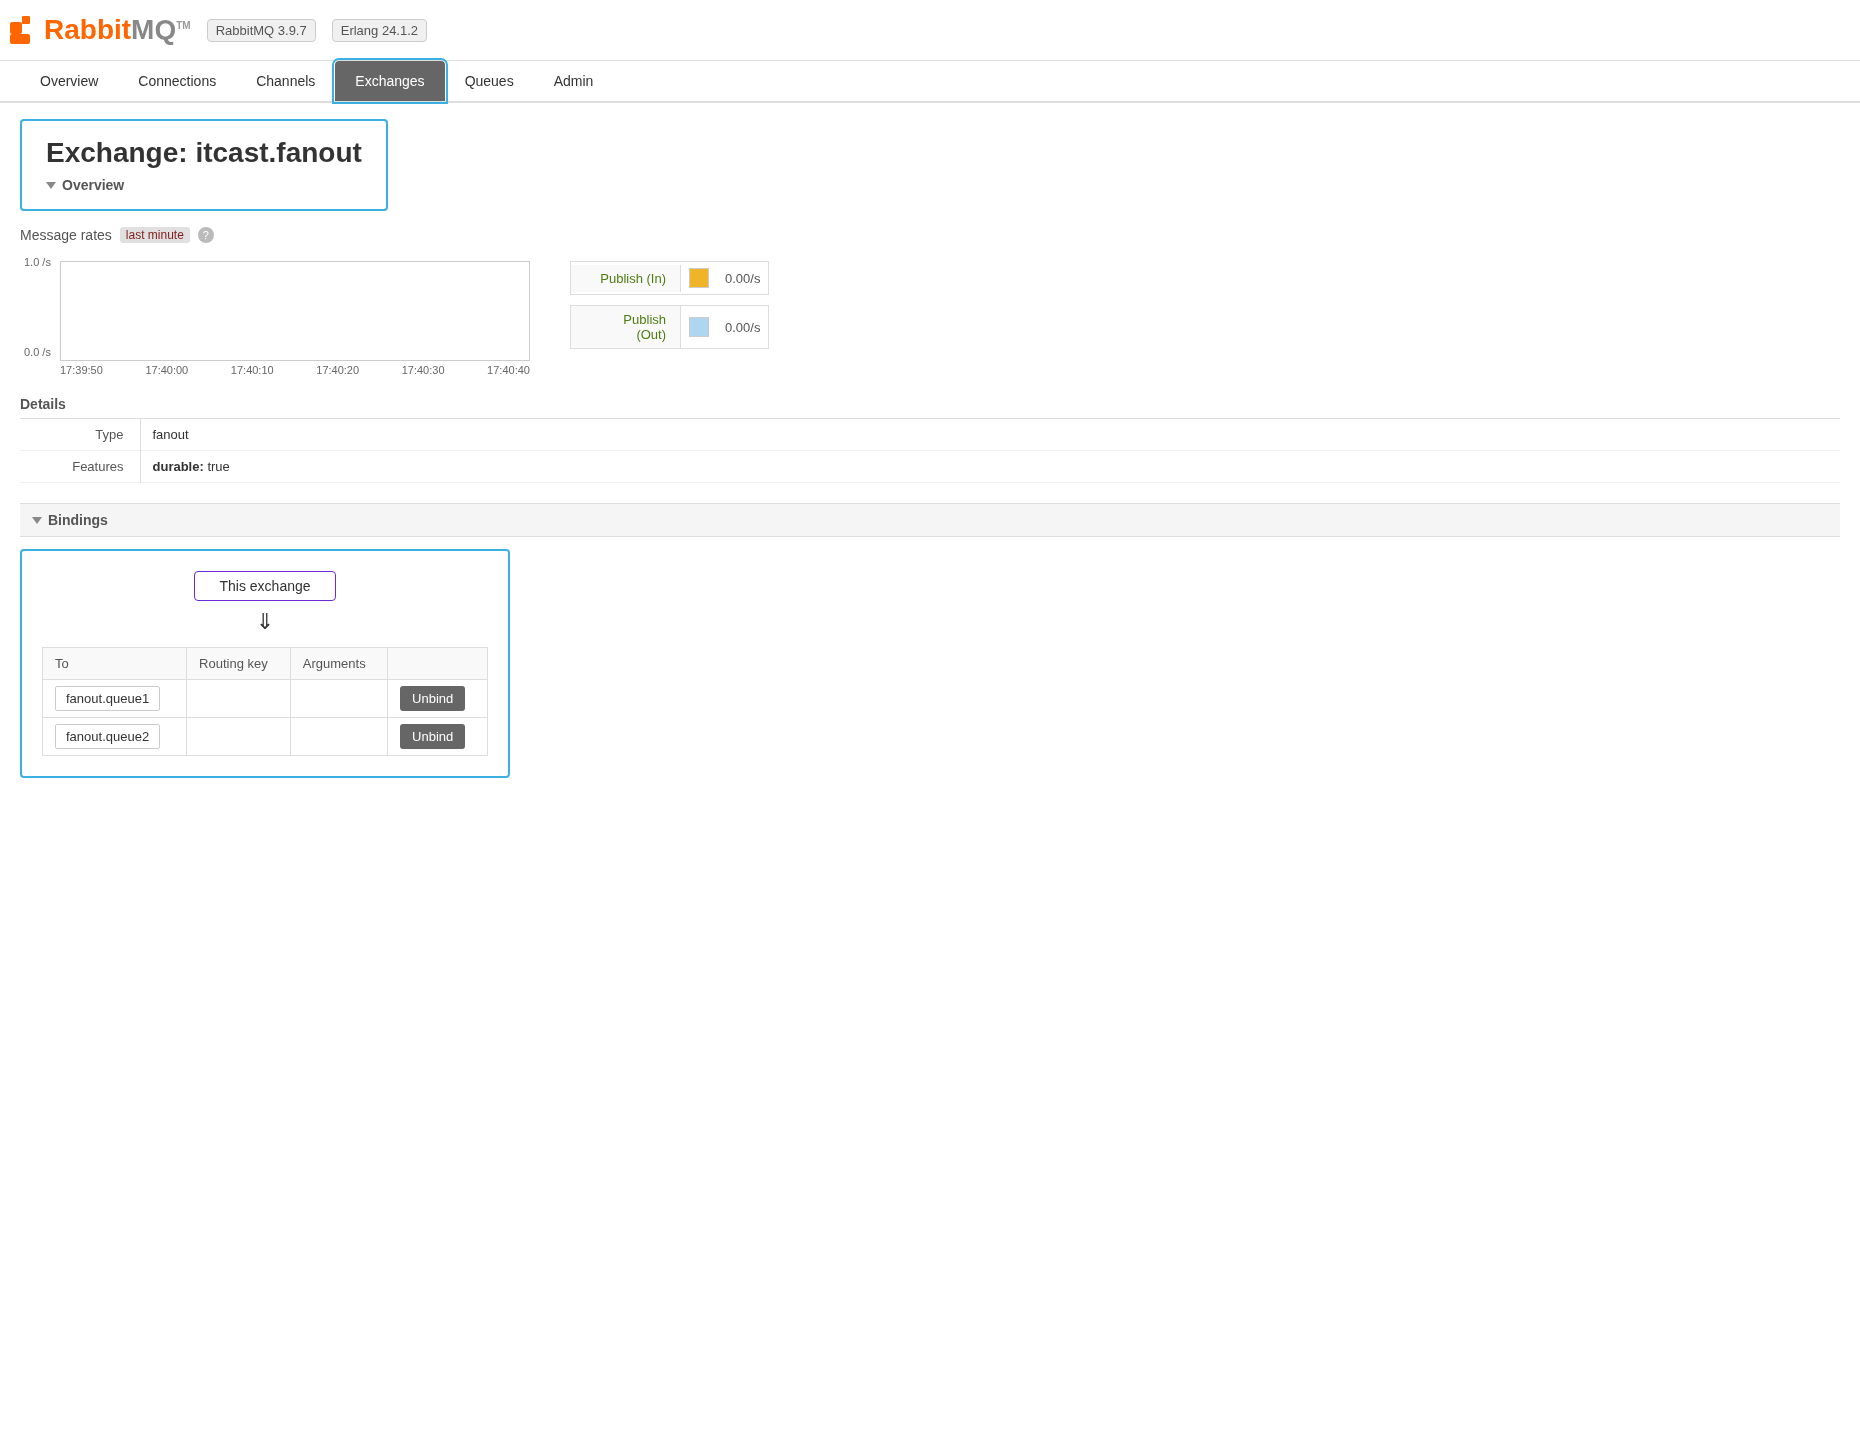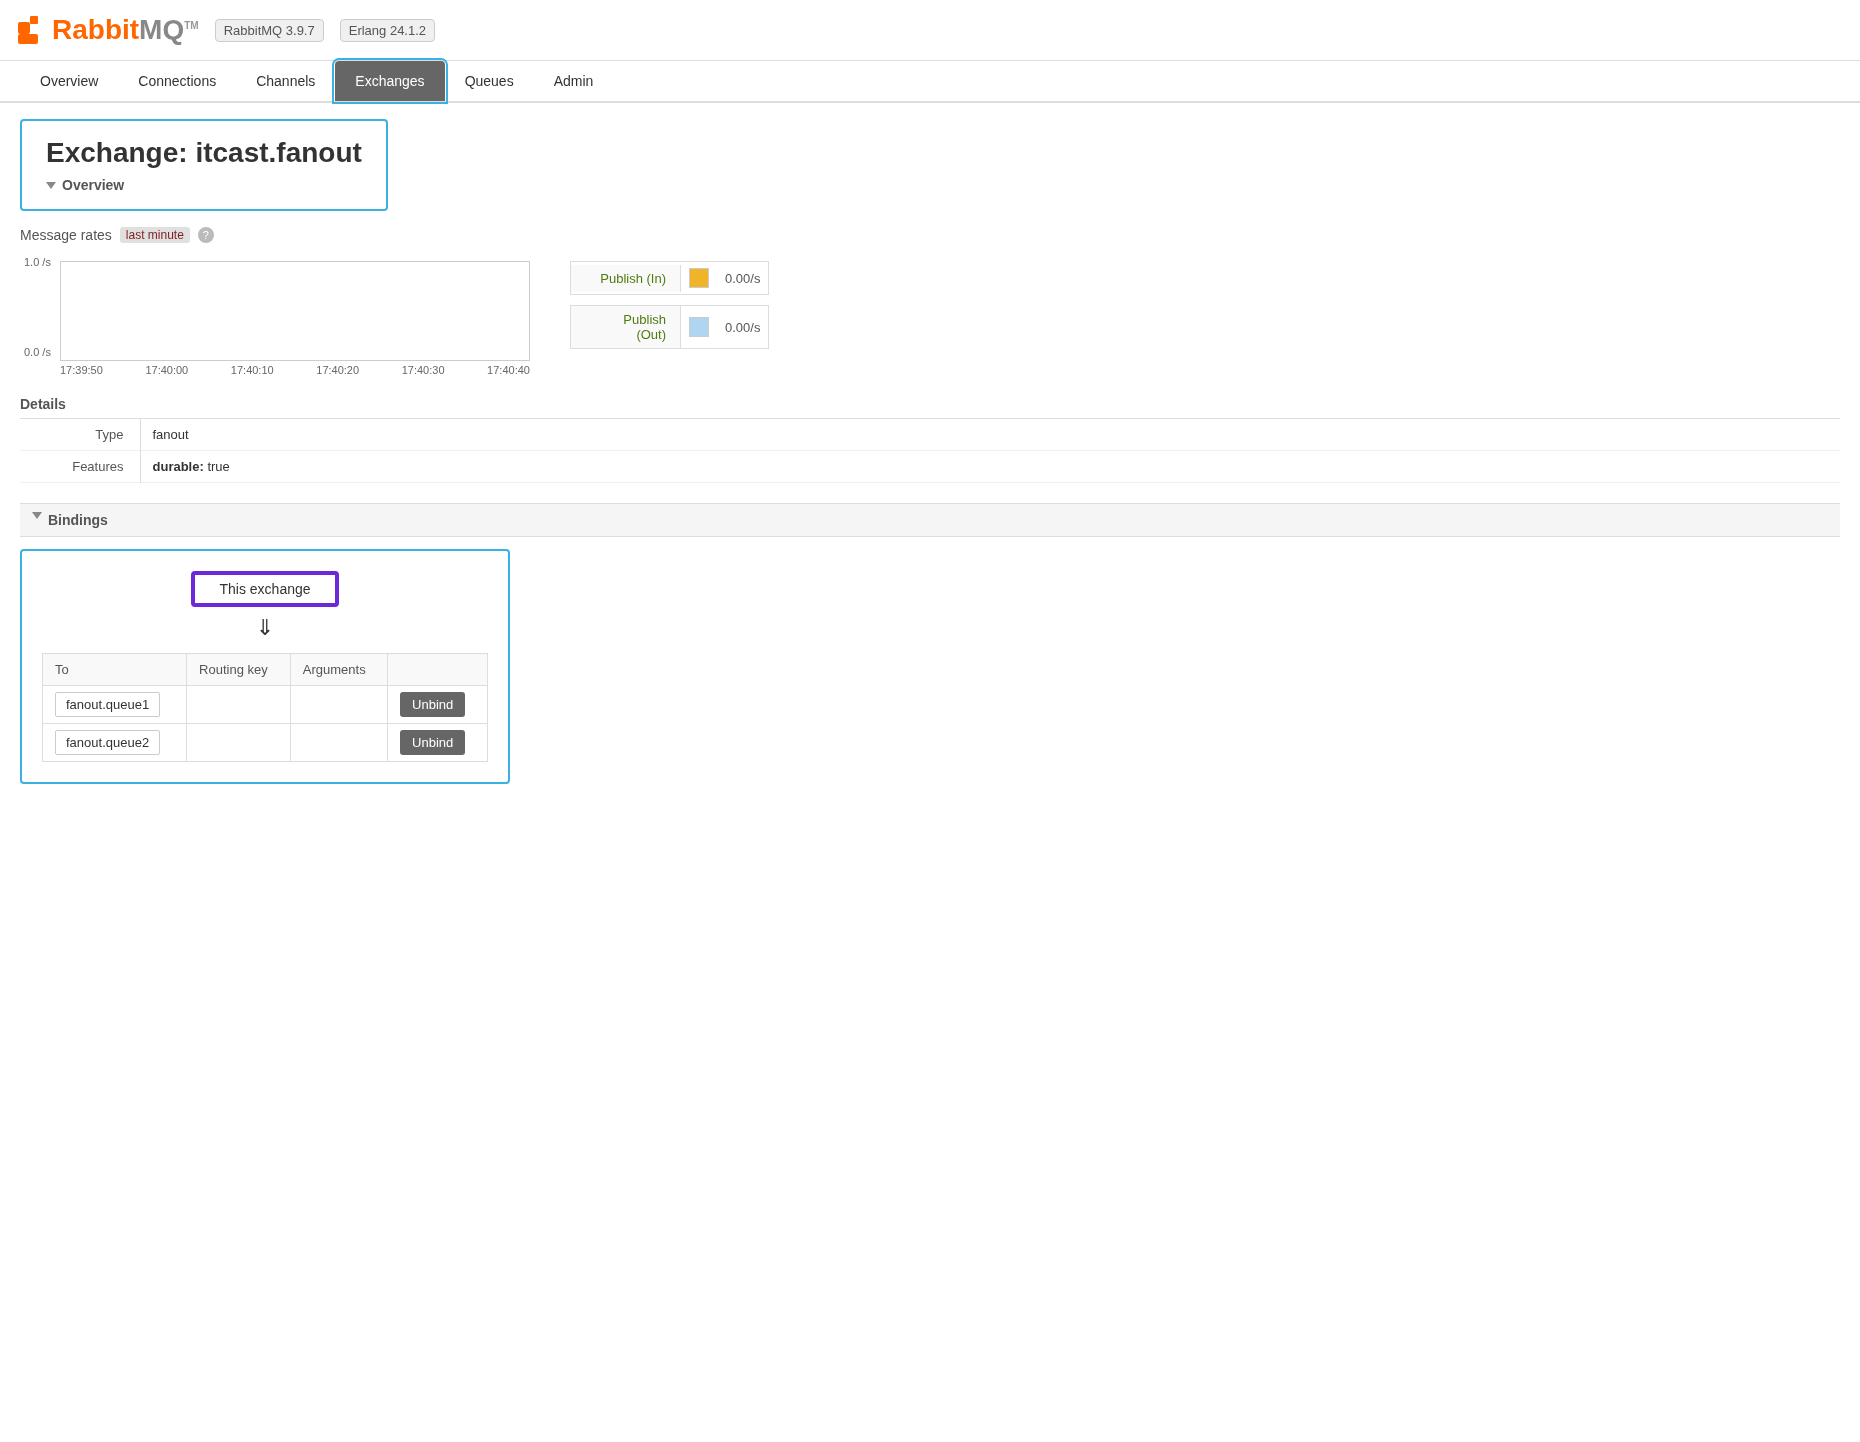--- a/index.html
+++ b/index.html
@@ -1,19 +1,19 @@
 <!DOCTYPE html>
 <html><head>
   <meta charset="utf-8">
   <style>
     * { box-sizing: border-box; margin: 0; padding: 0; }
     body { font-family: Arial, sans-serif; font-size: 14px; color: #333; background: #fff; }
 
     
-    .header { display: flex; align-items: center; padding: 12px 16px; border-bottom: 1px solid #ddd; gap: 16px; }
+    .header { display: flex; align-items: center; padding: 12px 8px; border-bottom: 1px solid #ddd; gap: 16px; }
     .logo { display: flex; align-items: center; gap: 0; }
     .logo-icon { width: 36px; height: 36px; }
     .version-badge { background: #f0f0f0; border: 1px solid #ccc; border-radius: 4px; padding: 3px 8px; font-size: 13px; color: #555; }
 
     
     .nav { display: flex; border-bottom: 2px solid #ddd; padding: 0 20px; }
     .nav-item { padding: 12px 20px; cursor: pointer; font-size: 14px; color: #333; text-decoration: none; border: none; background: none; }
     .nav-item.active { background: #666; color: #fff; border-radius: 4px 4px 0 0; outline: 2px solid #3ab0e3; outline-offset: 1px; }
 
     
@@ -48,24 +48,24 @@
     .details-section { margin: 20px 0; }
     .section-title { font-size: 14px; font-weight: bold; color: #555; border-bottom: 1px solid #ddd; padding-bottom: 6px; margin-bottom: 0; }
     .details-table { width: 100%; border-collapse: collapse; }
     .details-table tr td { padding: 8px 12px; vertical-align: top; }
     .details-table tr td:first-child { text-align: right; font-size: 13px; color: #555; width: 120px; padding-right: 16px; }
     .details-table tr td:last-child { border-left: 1px solid #ddd; font-size: 13px; }
     .details-table tr { border-bottom: 1px solid #f0f0f0; }
 
     
     .bindings-section { margin-top: 20px; }
-    .bindings-header { display: flex; gap: 6px; font-size: 14px; font-weight: bold; color: #555; margin-bottom: 12px; background: #f5f5f5; padding: 8px 12px; border-top: 1px solid #ddd; border-bottom: 1px solid #ddd; }
+    .bindings-header { display: flex; align-items: center; gap: 6px; font-size: 14px; font-weight: bold; color: #555; margin-bottom: 12px; background: #f5f5f5; padding: 8px 12px; border-top: 1px solid #ddd; border-bottom: 1px solid #ddd; }
 
     .bindings-content { border: 2px solid #3ab0e3; border-radius: 4px; padding: 20px; display: inline-block; min-width: 490px; }
-    .this-exchange-btn { display: block; margin: 0 auto 8px; padding: 6px 24px; background: #fff; border: 4px solid #6d28d9; border-radius: 4px; font-size: 14px; color: #333; cursor: pointer; }
+    .this-exchange-btn { display: block; margin: 0 auto 8px; padding: 6px 24px; background: #fff; border: 1px solid #6d28d9; border-radius: 4px; font-size: 14px; color: #333; cursor: pointer; }
     .arrow-down { text-align: center; font-size: 22px; color: #333; margin-bottom: 12px; }
 
     
     .bindings-table { width: 100%; border-collapse: collapse; }
     .bindings-table th { padding: 8px 12px; text-align: left; font-size: 13px; font-weight: normal; color: #555; background: #f9f9f9; border: 1px solid #ddd; }
     .bindings-table td { padding: 6px 12px; border: 1px solid #ddd; font-size: 13px; }
     .queue-name-box { border: 1px solid #ccc; padding: 4px 10px; display: inline-block; border-radius: 2px; background: #fff; font-size: 13px; }
     .unbind-btn { background: #666; color: #fff; border: none; padding: 5px 12px; border-radius: 3px; cursor: pointer; font-size: 13px; }
     .durable-label { font-weight: bold; }
   </style>

